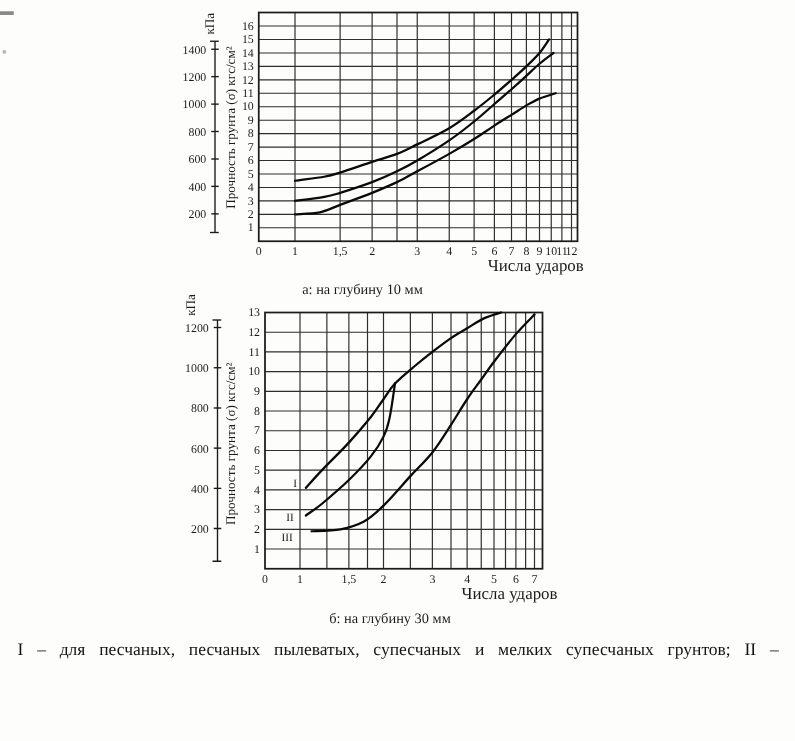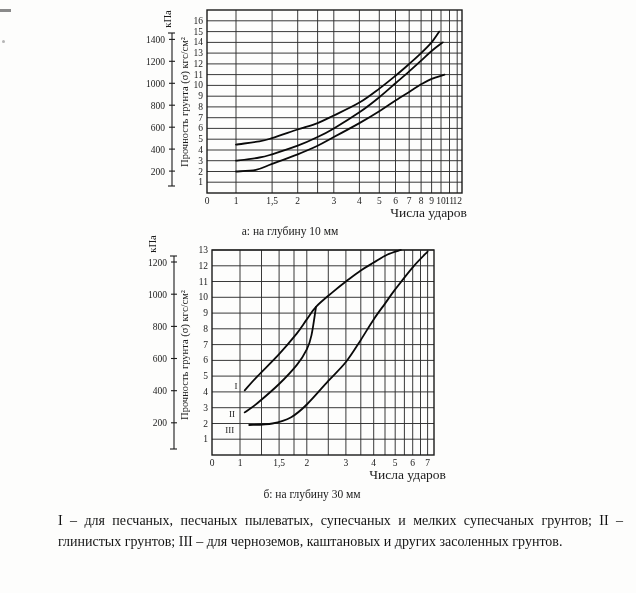--- a/index.html
+++ b/index.html
@@ -6,21 +6,21 @@
   .page{
     position:relative;width:636px;height:593px;background:#fdfdfc;
     font-family:"Liberation Serif",serif;color:#1b1b1b;overflow:hidden;
   }
   .charts-svg{position:absolute;left:0;top:0;}
   svg text{fill:#1b1b1b;font-family:"Liberation Serif",serif;}
   .caption{
     position:absolute;left:14px;top:510px;width:609px;
     font-size:14px;line-height:21px;color:#141414;
   }
-  .cap-line{text-align:justify;margin-left:44px;}
+  .cap-line{text-align:justify;}
   .cap-line.just{text-align-last:justify;}
   .artifact-dash{
     position:absolute;left:0;top:9px;width:11px;height:3px;background:#8a8a8a;
   }
   .artifact-dot{
     position:absolute;left:2px;top:40px;width:3px;height:3px;background:#b5b5b5;border-radius:50%;
   }
 </style>
 </head>
 <body>
@@ -200,15 +200,14 @@
         <text x="236.1" y="389.4" text-anchor="middle" font-size="9">I</text>
         <path d="M 244.7 412.4 C 246.8 410.8, 251.8 407.7, 257.6 403.0 C 263.3 398.2, 272.6 390.3, 279.1 384.0 C 285.6 377.7, 292.0 370.9, 296.7 365.1 C 301.3 359.3, 304.4 354.3, 306.8 349.3 C 309.3 344.3, 310.0 342.2, 311.5 335.1 C 313.1 328.1, 315.3 311.5, 316.0 306.8" fill="none" stroke="#0a0a0a" stroke-width="1.8" stroke-linecap="round"></path>
         <text x="232.0" y="417.0" text-anchor="middle" font-size="9">II</text>
         <path d="M 249.2 425.0 C 253.1 424.8, 265.4 424.8, 272.4 423.5 C 279.4 422.1, 285.4 420.3, 291.2 417.2 C 296.9 414.0, 300.6 410.6, 306.8 404.5 C 313.0 398.5, 321.8 388.0, 328.3 380.9 C 334.9 373.8, 340.5 368.8, 345.9 362.0 C 351.3 355.1, 356.2 347.0, 360.8 339.9 C 365.4 332.8, 369.6 325.4, 373.7 319.4 C 377.7 313.3, 381.4 308.6, 385.0 303.6 C 388.6 298.6, 390.5 295.5, 395.2 289.4 C 399.8 283.4, 407.3 273.6, 412.7 267.3 C 418.2 261.0, 425.1 254.2, 427.6 251.6" fill="none" stroke="#0a0a0a" stroke-width="1.8" stroke-linecap="round"></path>
         <text x="229.8" y="432.8" text-anchor="middle" font-size="9">III</text>
       </g>
     </svg>
 
   <div class="caption">
     <div class="cap-line just">I – для песчаных, песчаных пылеватых, супесчаных и мелких супесчаных грунтов;  II –</div>
-    <div class="cap-line">глинистых грунтов; III – для черноземов, каштановых и других засоленных грунтов.</div>
   </div>
 </div>
 
 </body></html>

